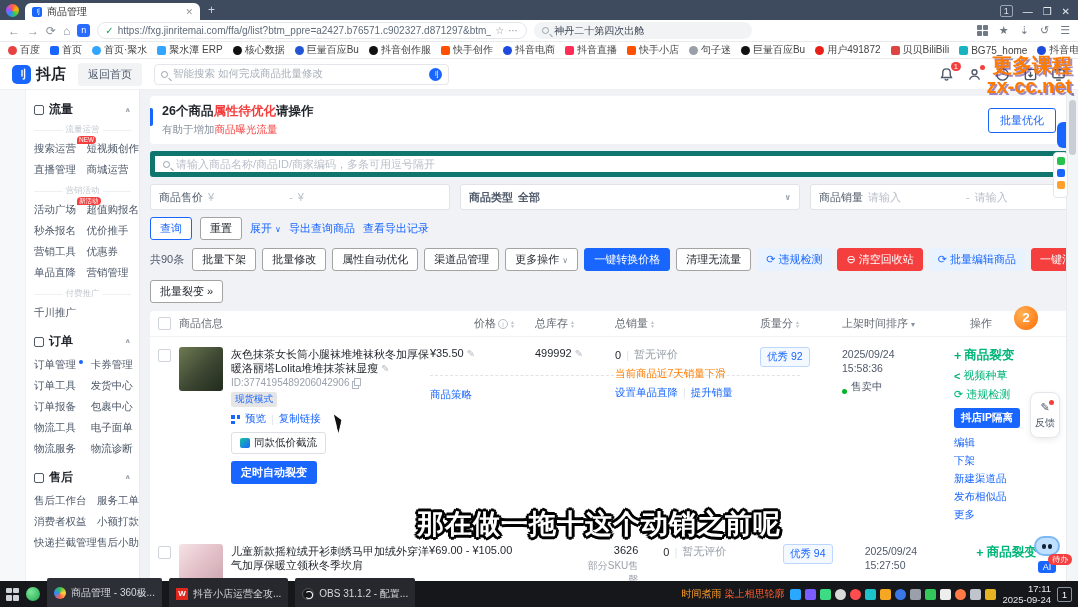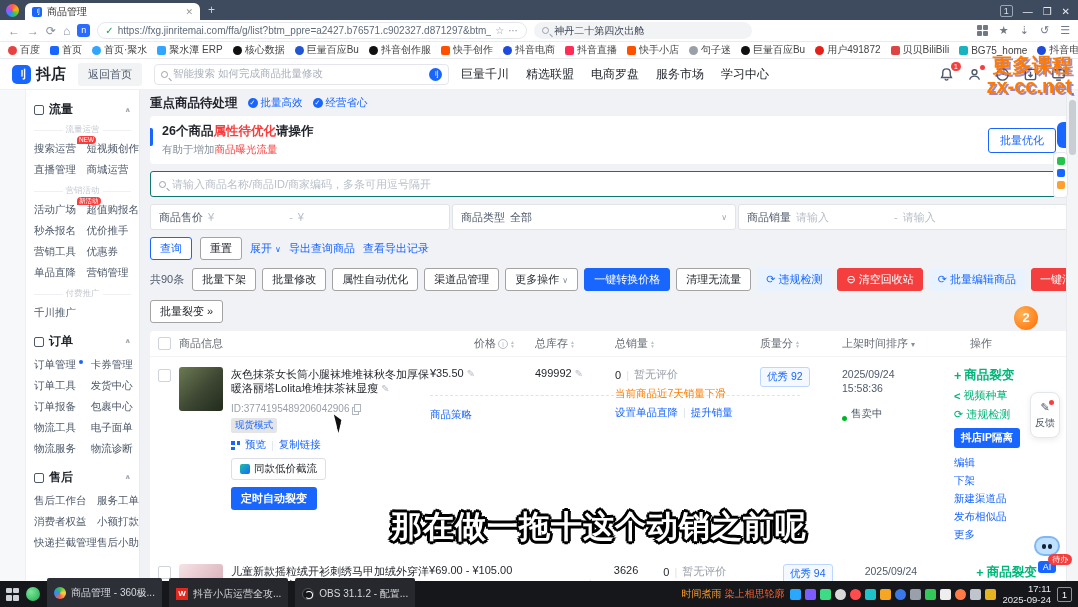--- a/index.html
+++ b/index.html
@@ -90,29 +90,29 @@
 .banner-row .bt{font-size:12.5px;font-weight:bold;color:#1f2329;}
 .chk{display:flex;align-items:center;gap:3px;font-size:10.5px;color:#1966ff;}
 .chk i{width:10px;height:10px;border-radius:50%;background:#1966ff;color:#fff;font-size:7px;line-height:10px;text-align:center;}
 .alert-card{background:#fff;border-radius:4px;margin-top:3px;padding:7px 12px;display:flex;align-items:center;position:relative;}
 .alert-card::before{content:"";position:absolute;left:0;top:12px;width:3px;height:18px;background:#1966ff;border-radius:0 2px 2px 0;}
 .al-l1{font-size:12.5px;color:#1f2329;font-weight:bold;}
 .al-l1 .hl{color:#f53f3f;}
 .al-l2{font-size:10.5px;color:#86909c;margin-top:3px;}
 .al-l2 .hl{color:#f53f3f;}
 .al-btn{margin-left:auto;border:1px solid #1966ff;color:#1966ff;border-radius:3px;font-size:11px;padding:4px 11px;background:#fff;}
-.srch-wide{margin-top:7px;height:26px;background:#fff;border:1px solid #0f766e;border-radius:3px;display:flex;align-items:center;gap:6px;padding:0 8px;}
+.srch-wide{margin-top:7px;height:26px;background:#fff;border:5px solid #0f766e;border-radius:3px;display:flex;align-items:center;gap:6px;padding:0 8px;}
 .srch-wide input{border:none;outline:none;flex:1;font-size:11px;color:#333;font-family:inherit;}
 .srch-wide input::placeholder{color:#b8bfc9;}
-.filter-row{display:flex;gap:2px;margin-top:7px;}
+.filter-row{display:flex;gap:10px;margin-top:7px;}
 .fbox{height:26px;background:#fff;border:1px solid #e0e3e8;border-radius:3px;display:flex;align-items:center;gap:5px;padding:0 8px;font-size:11px;color:#4e5969;}
 .fbox .lab{color:#4e5969;}
 .fbox .ph{color:#b8bfc9;}
 .fbox .sep{color:#b8bfc9;}
-.f1{width:300px;}.f2{width:284px;}.f3{flex:1;}
+.f1{width:300px;}.f2{width:340px;font-weight:bold;}.f3{flex:1;}
 .fcaret{margin-left:auto;color:#a0a6af;font-size:8px;}
 .action-row{display:flex;align-items:center;gap:8px;margin-top:7px;font-size:11px;}
 .btn{border:1px solid #a3a3a3;background:#fff;color:#1f2329;border-radius:3px;padding:3px 9px;font-size:11px;white-space:nowrap;}
 .btn-ghb{border-color:#1966ff;color:#1966ff;}
 .blink{color:#1966ff;font-size:11px;white-space:nowrap;}
 .caret-s{font-size:8px;color:#1966ff;}
 .toolbar-row{display:flex;align-items:center;gap:6px;margin-top:8px;font-size:11px;white-space:nowrap;}
 .total{color:#4e5969;margin-right:2px;}
 .btn-pri{background:#1966ff;border:1px solid #1966ff;color:#fff;border-radius:3px;padding:3px 9px;font-size:11px;}
 .btn-lb{background:#e8f3ff;border:1px solid #e8f3ff;color:#1966ff;border-radius:3px;padding:3px 8px;font-size:11px;}
@@ -129,21 +129,21 @@
 .sorti{display:inline-flex;flex-direction:column;line-height:4px;font-size:5px;color:#c0c5cc;vertical-align:middle;margin-left:2px;}
 .infoc{width:10px;height:10px;border:1px solid #b7bdc6;border-radius:50%;color:#b7bdc6;font-size:7px;line-height:10px;text-align:center;display:inline-block;vertical-align:middle;margin-left:2px;}
 .cbx{width:13px;height:13px;border:1px solid #cfd3da;border-radius:2px;background:#fff;flex:none;}
 .trow{display:flex;padding:10px 0 12px;font-size:11px;color:#1f2329;}
 .pimg{width:44px;height:44px;border-radius:3px;flex:none;}
 .img1{background:linear-gradient(135deg,#6d7a52 0%,#3c4632 55%,#222b1c 100%);}
 .img2{background:linear-gradient(135deg,#f5e3e6 0%,#e5c3cb 45%,#caa3ad 100%);}
 .pmeta{flex:1;min-width:0;}
 .ptitle{font-size:11px;line-height:14px;color:#1f2329;max-height:28px;overflow:hidden;}
 .pedit{color:#b7bdc6;font-size:10px;}
-.pid{color:#9aa0aa;font-size:10px;margin-top:8px;display:flex;align-items:center;gap:3px;}
+.pid{color:#9aa0aa;font-size:10px;margin-top:2px;display:flex;align-items:center;gap:3px;}
 .cp{position:relative;width:9px;height:10px;display:inline-block;}
 .cp::before,.cp::after{content:"";position:absolute;border:1px solid #b0b6bf;width:5px;height:6px;background:#fff;}
 .cp::before{left:0;top:3px;}.cp::after{left:2px;top:0;}
 .ptag{display:inline-block;background:#e5e5e5;color:#1966ff;font-size:9.5px;border-radius:2px;padding:1px 4px;margin-top:4px;}
 .plinks{display:flex;align-items:center;gap:5px;color:#1966ff;font-size:10.5px;margin-top:5px;}
 .plinks .qr{width:9px;height:9px;background:
  linear-gradient(#1966ff,#1966ff) 0 0/4px 4px no-repeat,
  linear-gradient(#1966ff,#1966ff) 100% 0/3px 4px no-repeat,
  linear-gradient(#1966ff,#1966ff) 0 100%/4px 3px no-repeat;}
 .plinks .pipe{color:#dfe3e8;}
@@ -154,29 +154,29 @@
 .stra-block{margin-top:16px;border-top:1px dashed #e0e3e8;width:370px;padding-top:12px;}
 .stra-link{color:#1966ff;font-size:10.5px;}
 .subgray{color:#9aa0aa;font-size:10px;margin-top:3px;}
 .salesline{display:flex;gap:5px;align-items:center;}
 .salesline .pipe{color:#dfe3e8;}
 .rev{color:#9aa0aa;}
 .warn{color:#ff7d00;font-size:10.5px;margin-top:5px;white-space:nowrap;}
 .sl-links{display:flex;gap:5px;margin-top:5px;color:#1966ff;font-size:10.5px;white-space:nowrap;}
 .qtag{display:inline-block;border:1px solid #bcd6ff;background:#f4f9ff;color:#1966ff;border-radius:3px;font-size:10.5px;padding:2px 6px;}
 .tdate{font-size:10.5px;color:#4e5969;line-height:14px;}
-.tstat{display:flex;align-items:flex-end;gap:4px;margin-top:12px;font-size:10.5px;color:#4e5969;}
+.tstat{display:flex;align-items:flex-end;gap:4px;margin-top:5px;font-size:10.5px;color:#4e5969;}
 .gdot{width:5px;height:5px;border-radius:50%;background:#00b42a;}
 .ops{display:flex;flex-direction:column;gap:4px;padding-left:14px;}
 .opg{color:#00b578;font-size:12.5px;font-weight:bold;display:flex;align-items:center;gap:3px;}
 .opg2{color:#00b578;font-size:11px;display:flex;align-items:center;gap:3px;font-weight:normal;}
 .opbtn{background:#1966ff;color:#fff;border:none;border-radius:3px;font-size:10.5px;font-weight:bold;padding:3px 7px;width:max-content;margin:2px 0 4px;}
 .opl{color:#1966ff;font-size:10.5px;}
 
-.caption{position:absolute;left:140px;right:20px;top:506px;text-align:center;font-size:31px;font-weight:bold;color:#fff;letter-spacing:1px;
+.caption{position:absolute;left:140px;right:20px;top:506px;text-align:center;font-size:27px;font-weight:bold;color:#fff;letter-spacing:1px;
  text-shadow:-2px -2px 0 #000,2px -2px 0 #000,-2px 2px 0 #000,2px 2px 0 #000,0 3px 0 #000,3px 0 0 #000,-3px 0 0 #000,0 -3px 0 #000;z-index:40;}
 .watermark{position:absolute;top:55px;right:6px;text-align:right;z-index:50;color:#ff7a00;font-weight:bold;line-height:21px;font-size:20px;
  text-shadow:2px 2px 0 rgba(90,45,140,.55);}
 .scrollcol{position:absolute;top:90px;right:0;width:12px;bottom:26px;background:#f4f5f7;border-left:1px solid #e8eaed;}
 .scrollcol .up{position:absolute;top:1px;left:3px;font-size:6px;color:#9aa0aa;}
 .scrollcol .thumb{position:absolute;top:10px;left:2px;width:7px;height:55px;border-radius:4px;background:#c9cdd4;}
 .edge-blue{position:absolute;top:122px;right:12px;width:9px;height:26px;background:#1966ff;border-radius:6px 0 0 6px;z-index:30;}
 .edge-panel{position:absolute;top:152px;right:10px;width:15px;height:46px;background:#fff;border:1px solid #e3e6ea;border-radius:4px;z-index:30;display:flex;flex-direction:column;align-items:center;gap:4px;padding-top:4px;}
 .edge-panel b{width:8px;height:8px;border-radius:2px;}
 .ep1{background:#27c24c;}.ep2{background:#1966ff;}.ep3{background:#ff9f2e;}
@@ -353,27 +353,20 @@
   <div class="dlogo">
     <span class="mark">刂</span>
     <span class="nm">抖店</span>
   </div>
   <span class="backhome">返回首页</span>
   <div class="h-search">
     <span class="lens"></span>
     <span class="ph">智能搜索 如何完成商品批量修改</span>
     <span class="ai-c">刂</span>
   </div>
-  <div class="h-nav">
-    <a>巨量千川</a>
-    <a>精选联盟</a>
-    <a>电商罗盘</a>
-    <a>服务市场</a>
-    <a>学习中心</a>
-  </div>
   <div class="h-icons">
     <span class="hic">
       <svg viewBox="0 0 16 16">
           <path d="M8 2c-2.5 0-4 1.8-4 4v3l-1.2 2.2h10.4L12 9V6c0-2.2-1.5-4-4-4z"></path>
           <path d="M6.5 12.5a1.5 1.5 0 0 0 3 0"></path>
         </svg>
       <span class="badge-r">1</span>
     </span>
     <span class="hic">
       <svg viewBox="0 0 16 16">
@@ -471,31 +464,20 @@
       <a>消费者权益</a>
       <a>小额打款</a>
       <a>快递拦截管理</a>
       <a>售后小助手</a>
     </div>
 
 
   </div>
 
   <div class="content">
-    <div class="banner-row">
-      <span class="bt">重点商品待处理</span>
-      <span class="chk">
-          <i>✓</i>
-          <em>批量高效</em>
-        </span>
-      <span class="chk">
-          <i>✓</i>
-          <em>经营省心</em>
-        </span>
-    </div>
 
     <div class="alert-card">
       <div>
         <div class="al-l1">
           <span>26个商品</span><span class="hl">属性待优化</span><span>请操作</span>
         </div>
         <div class="al-l2">
           <span>有助于增加</span><span class="hl">商品曝光流量</span>
         </div>
       </div>

